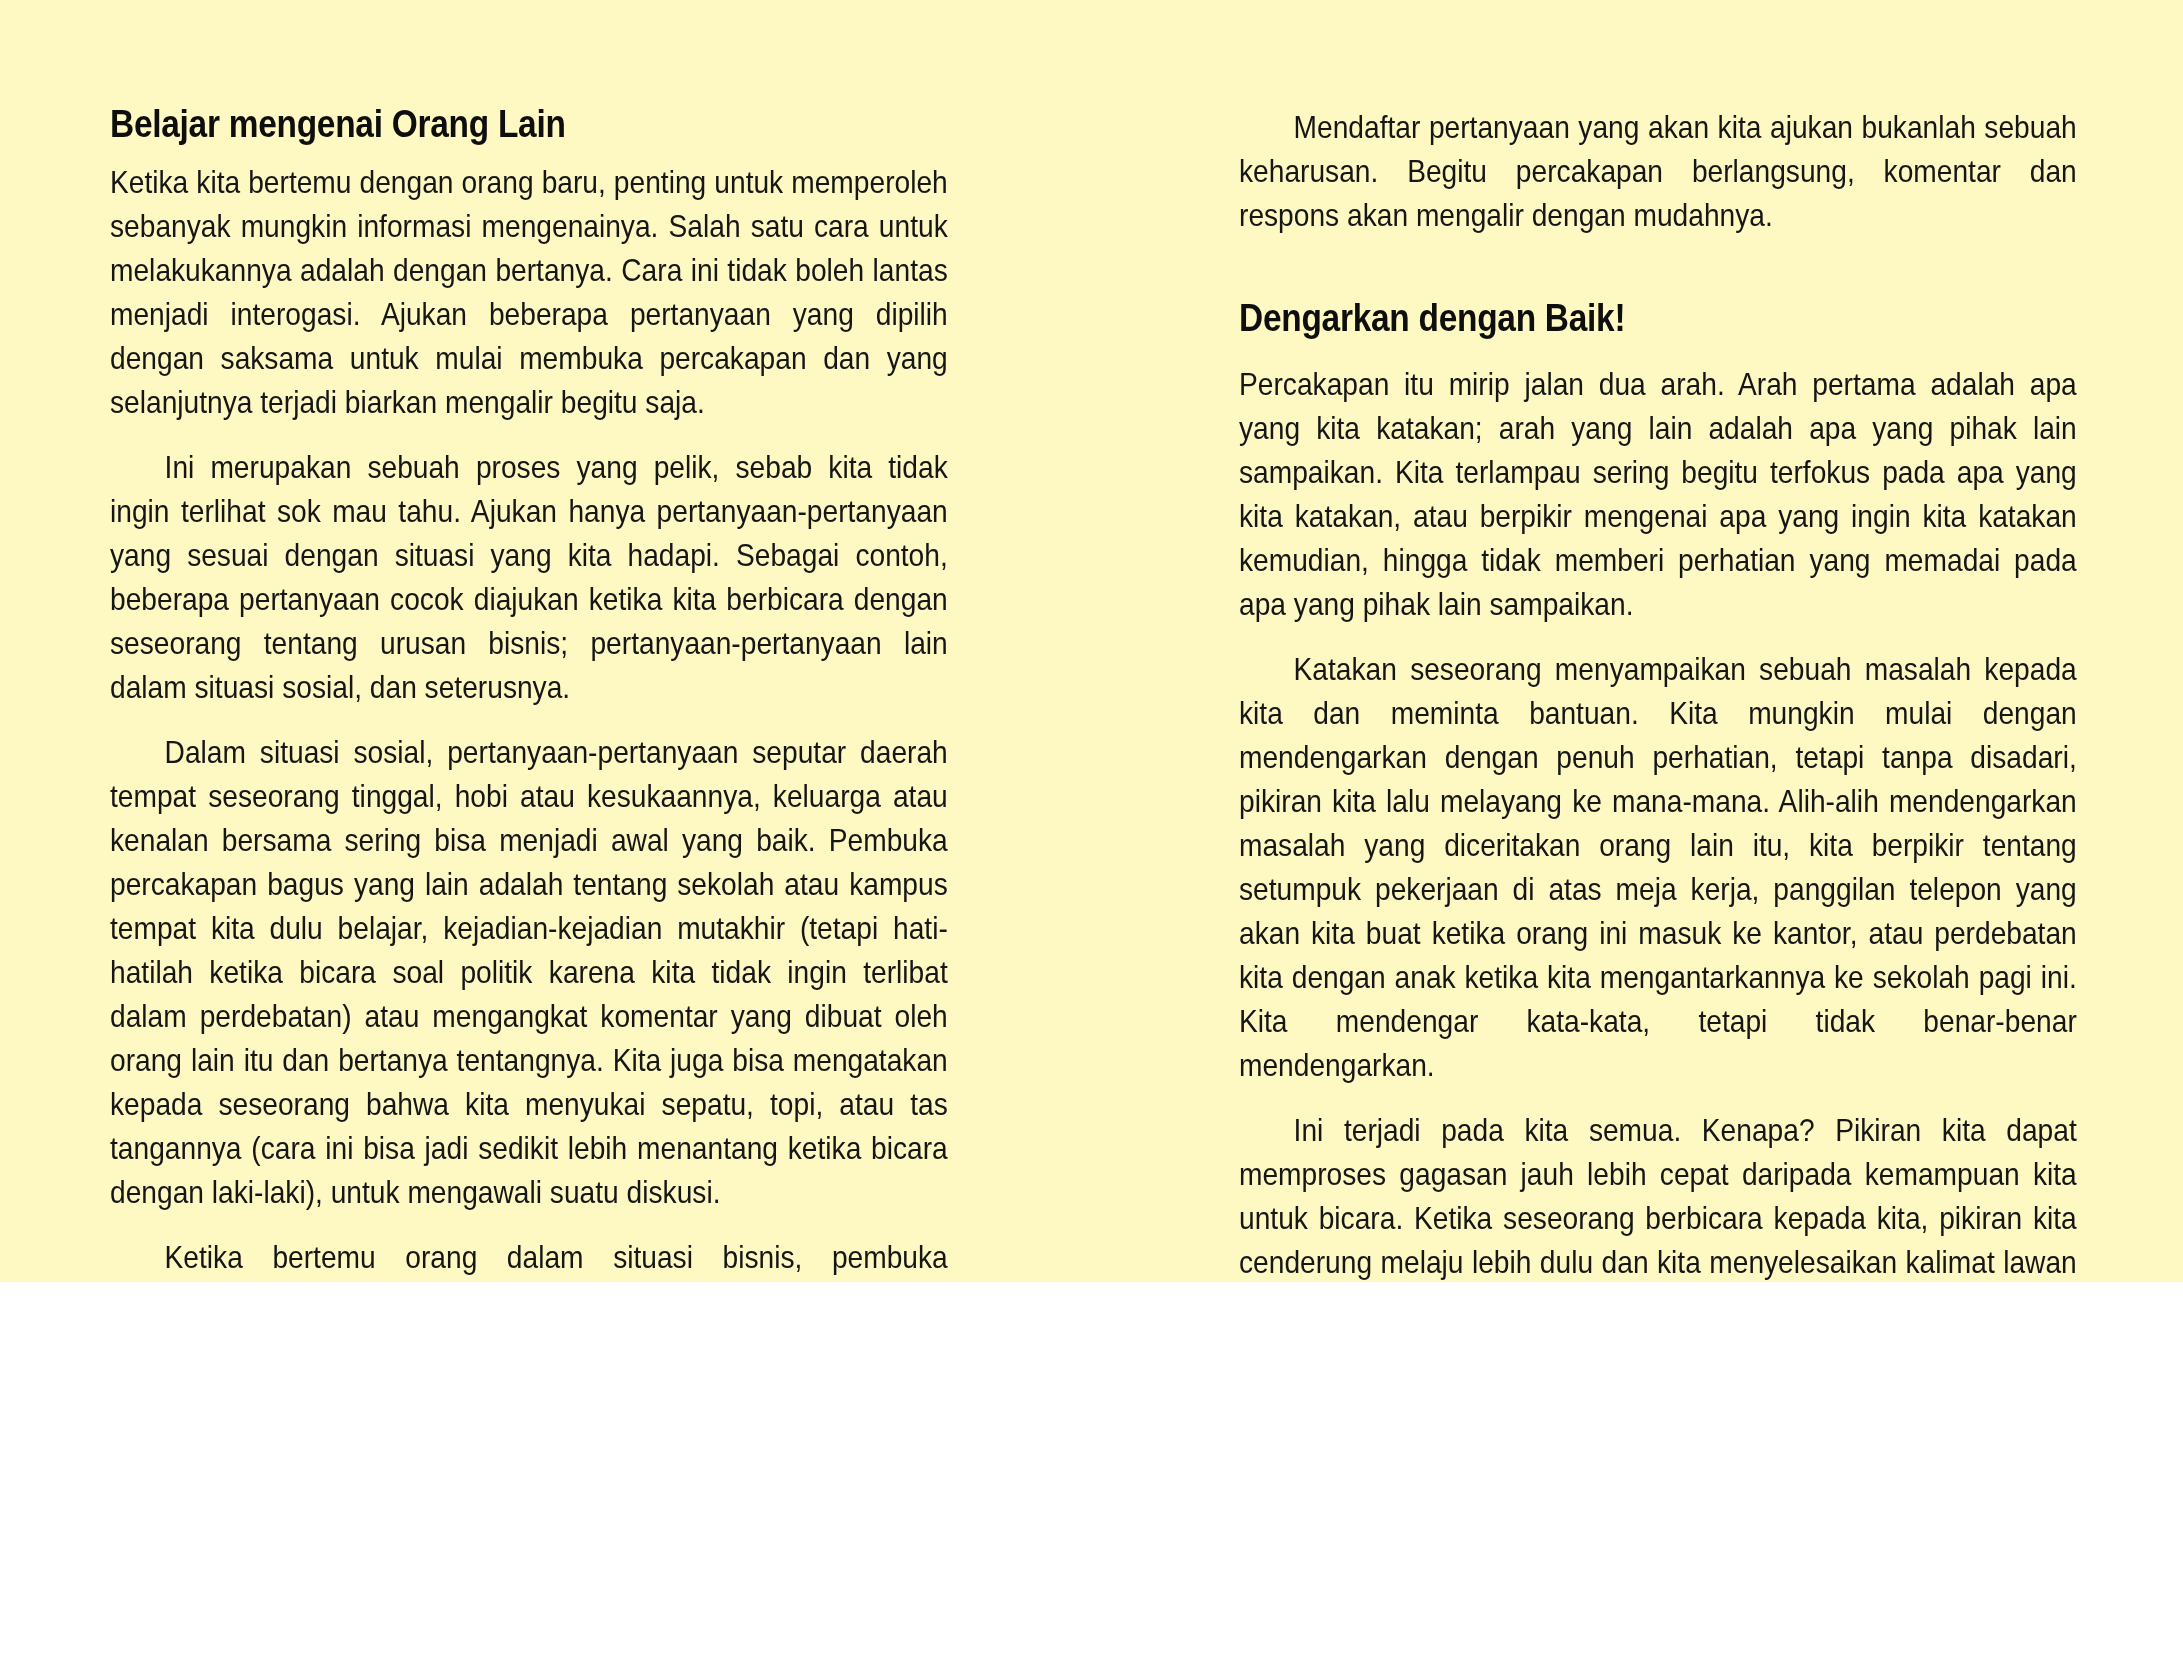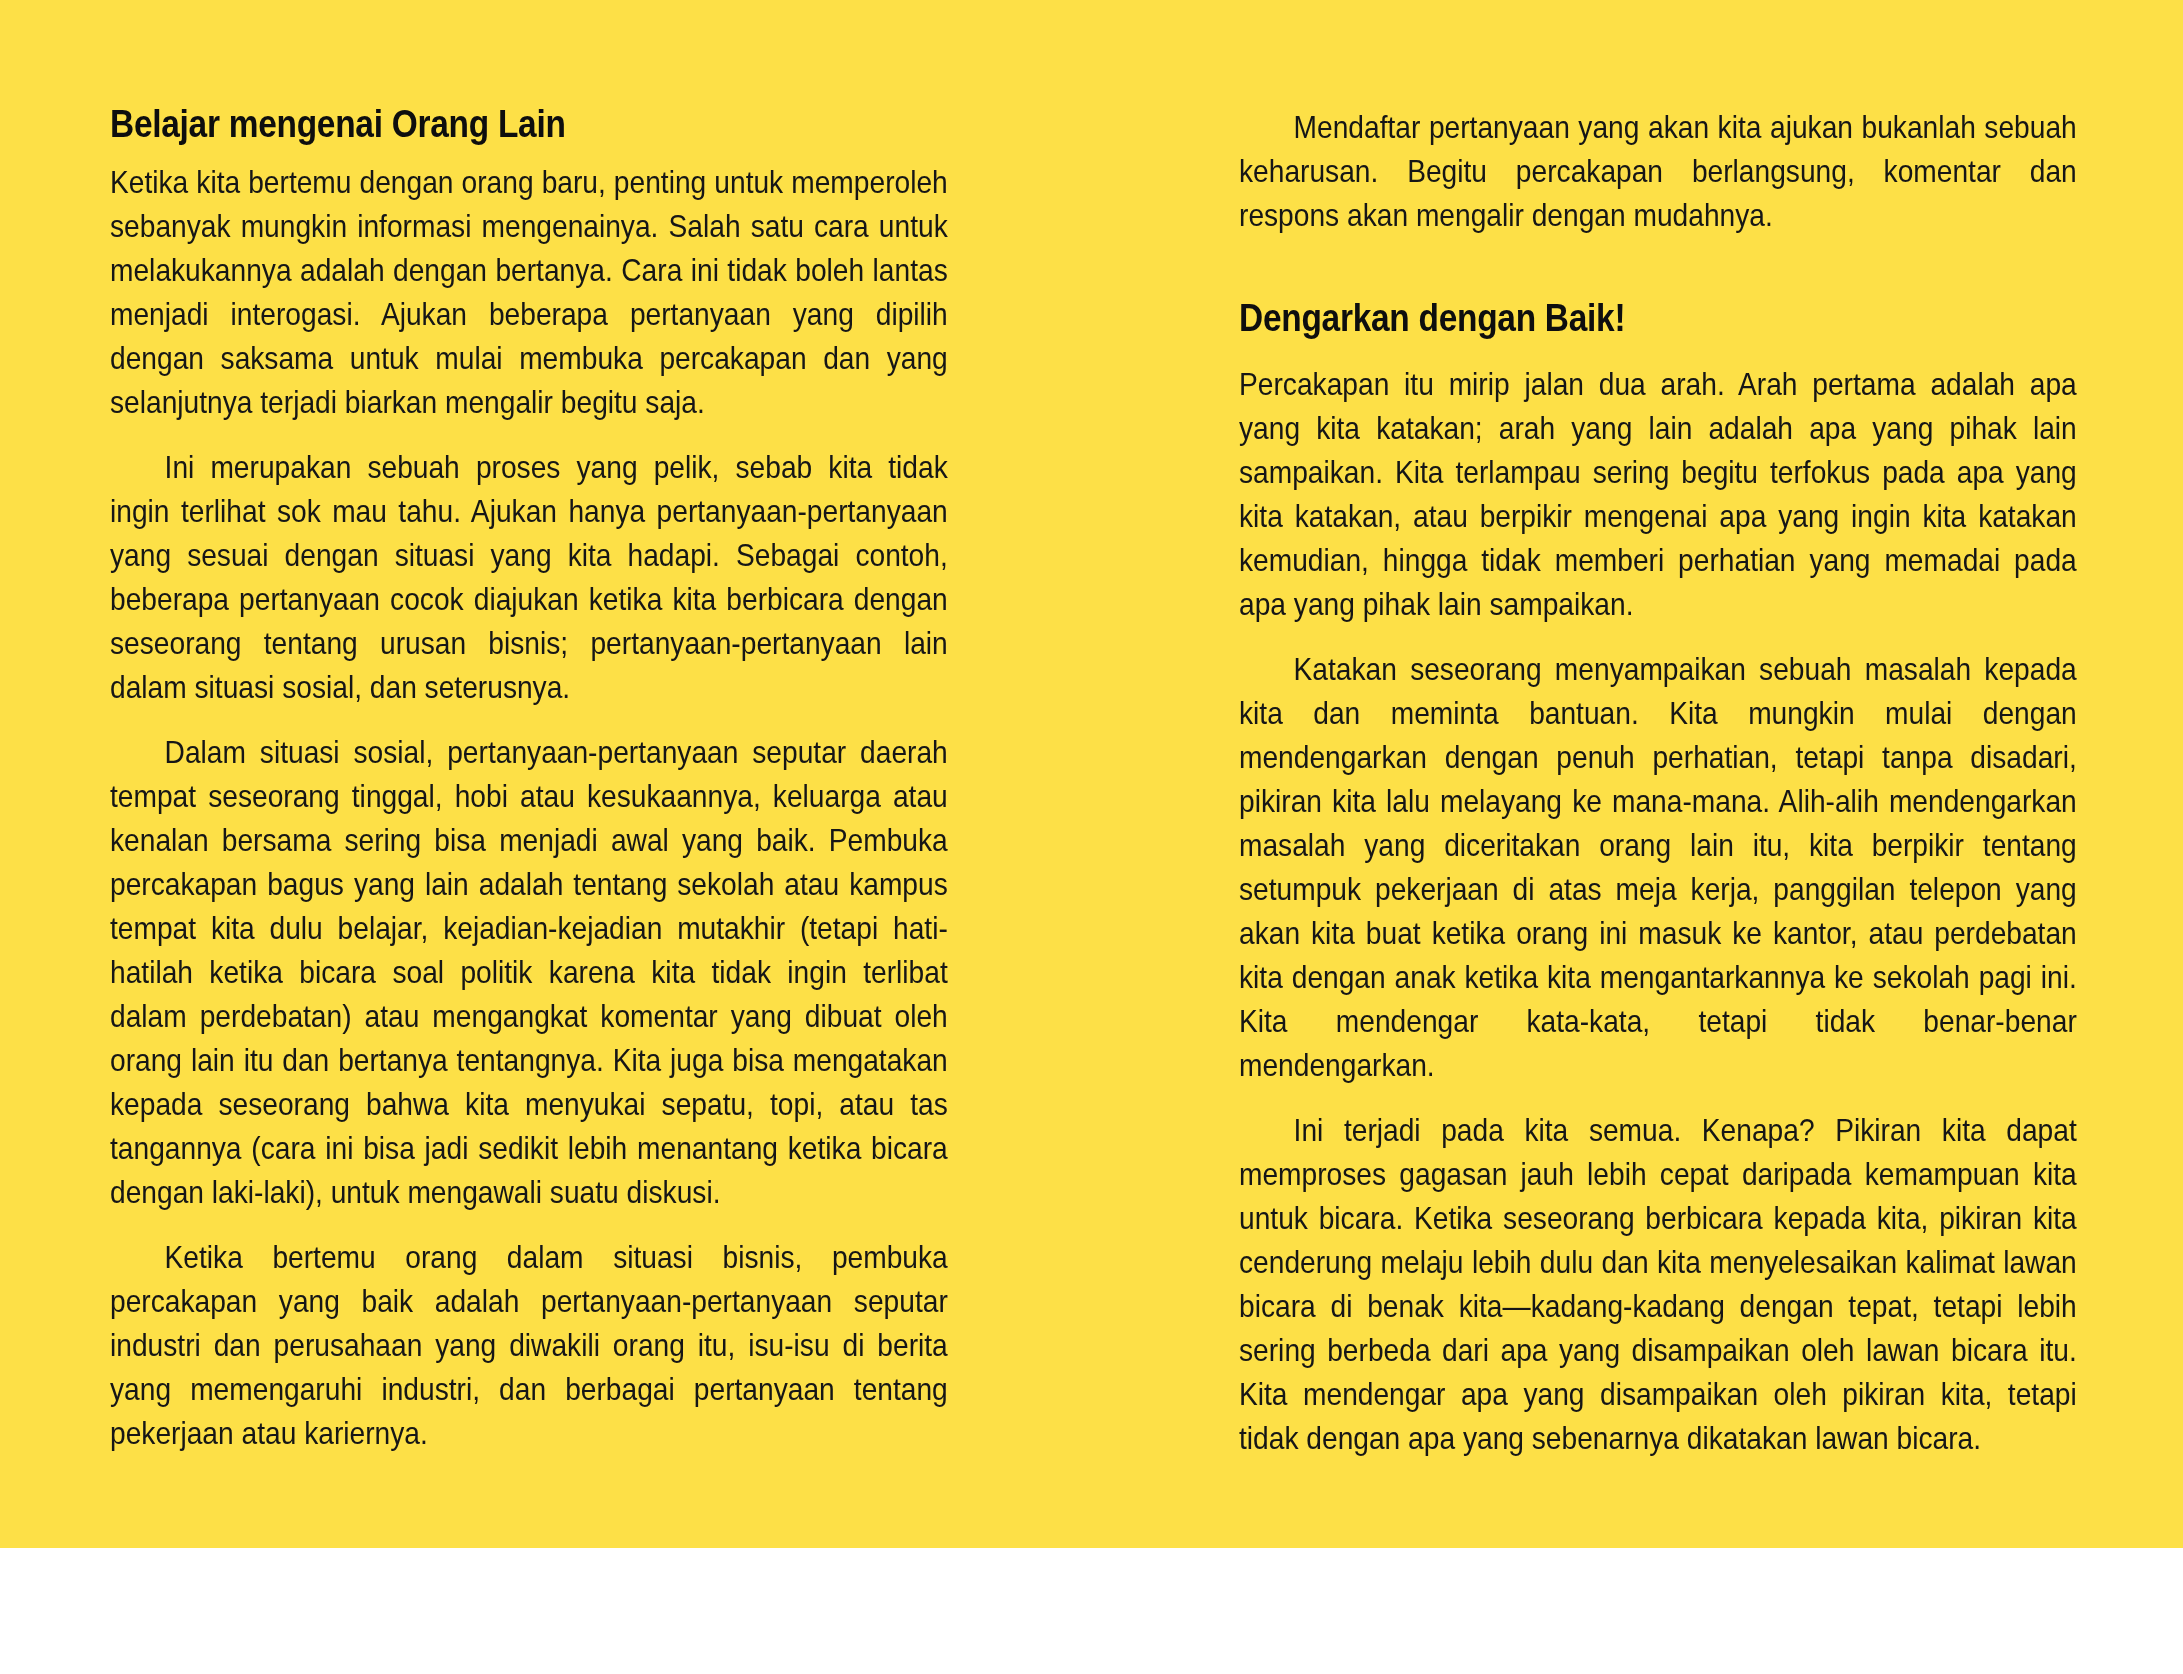--- a/index.html
+++ b/index.html
@@ -3,22 +3,22 @@
 <meta charset="utf-8">
 <style>
   html, body {
     margin: 0;
     padding: 0;
     background: #ffffff;
   }
   .spread {
     position: relative;
     width: 2183px;
-    height: 1548px;
-    background: #fde047;
+    height: 1282px;
+    background: #fef9c3;
     overflow: hidden;
     font-family: "Liberation Sans", sans-serif;
     color: #161616;
   }
   
   .col {
     position: absolute;
     width: 952px;
     transform: scaleX(0.88);
     transform-origin: 0 0;

